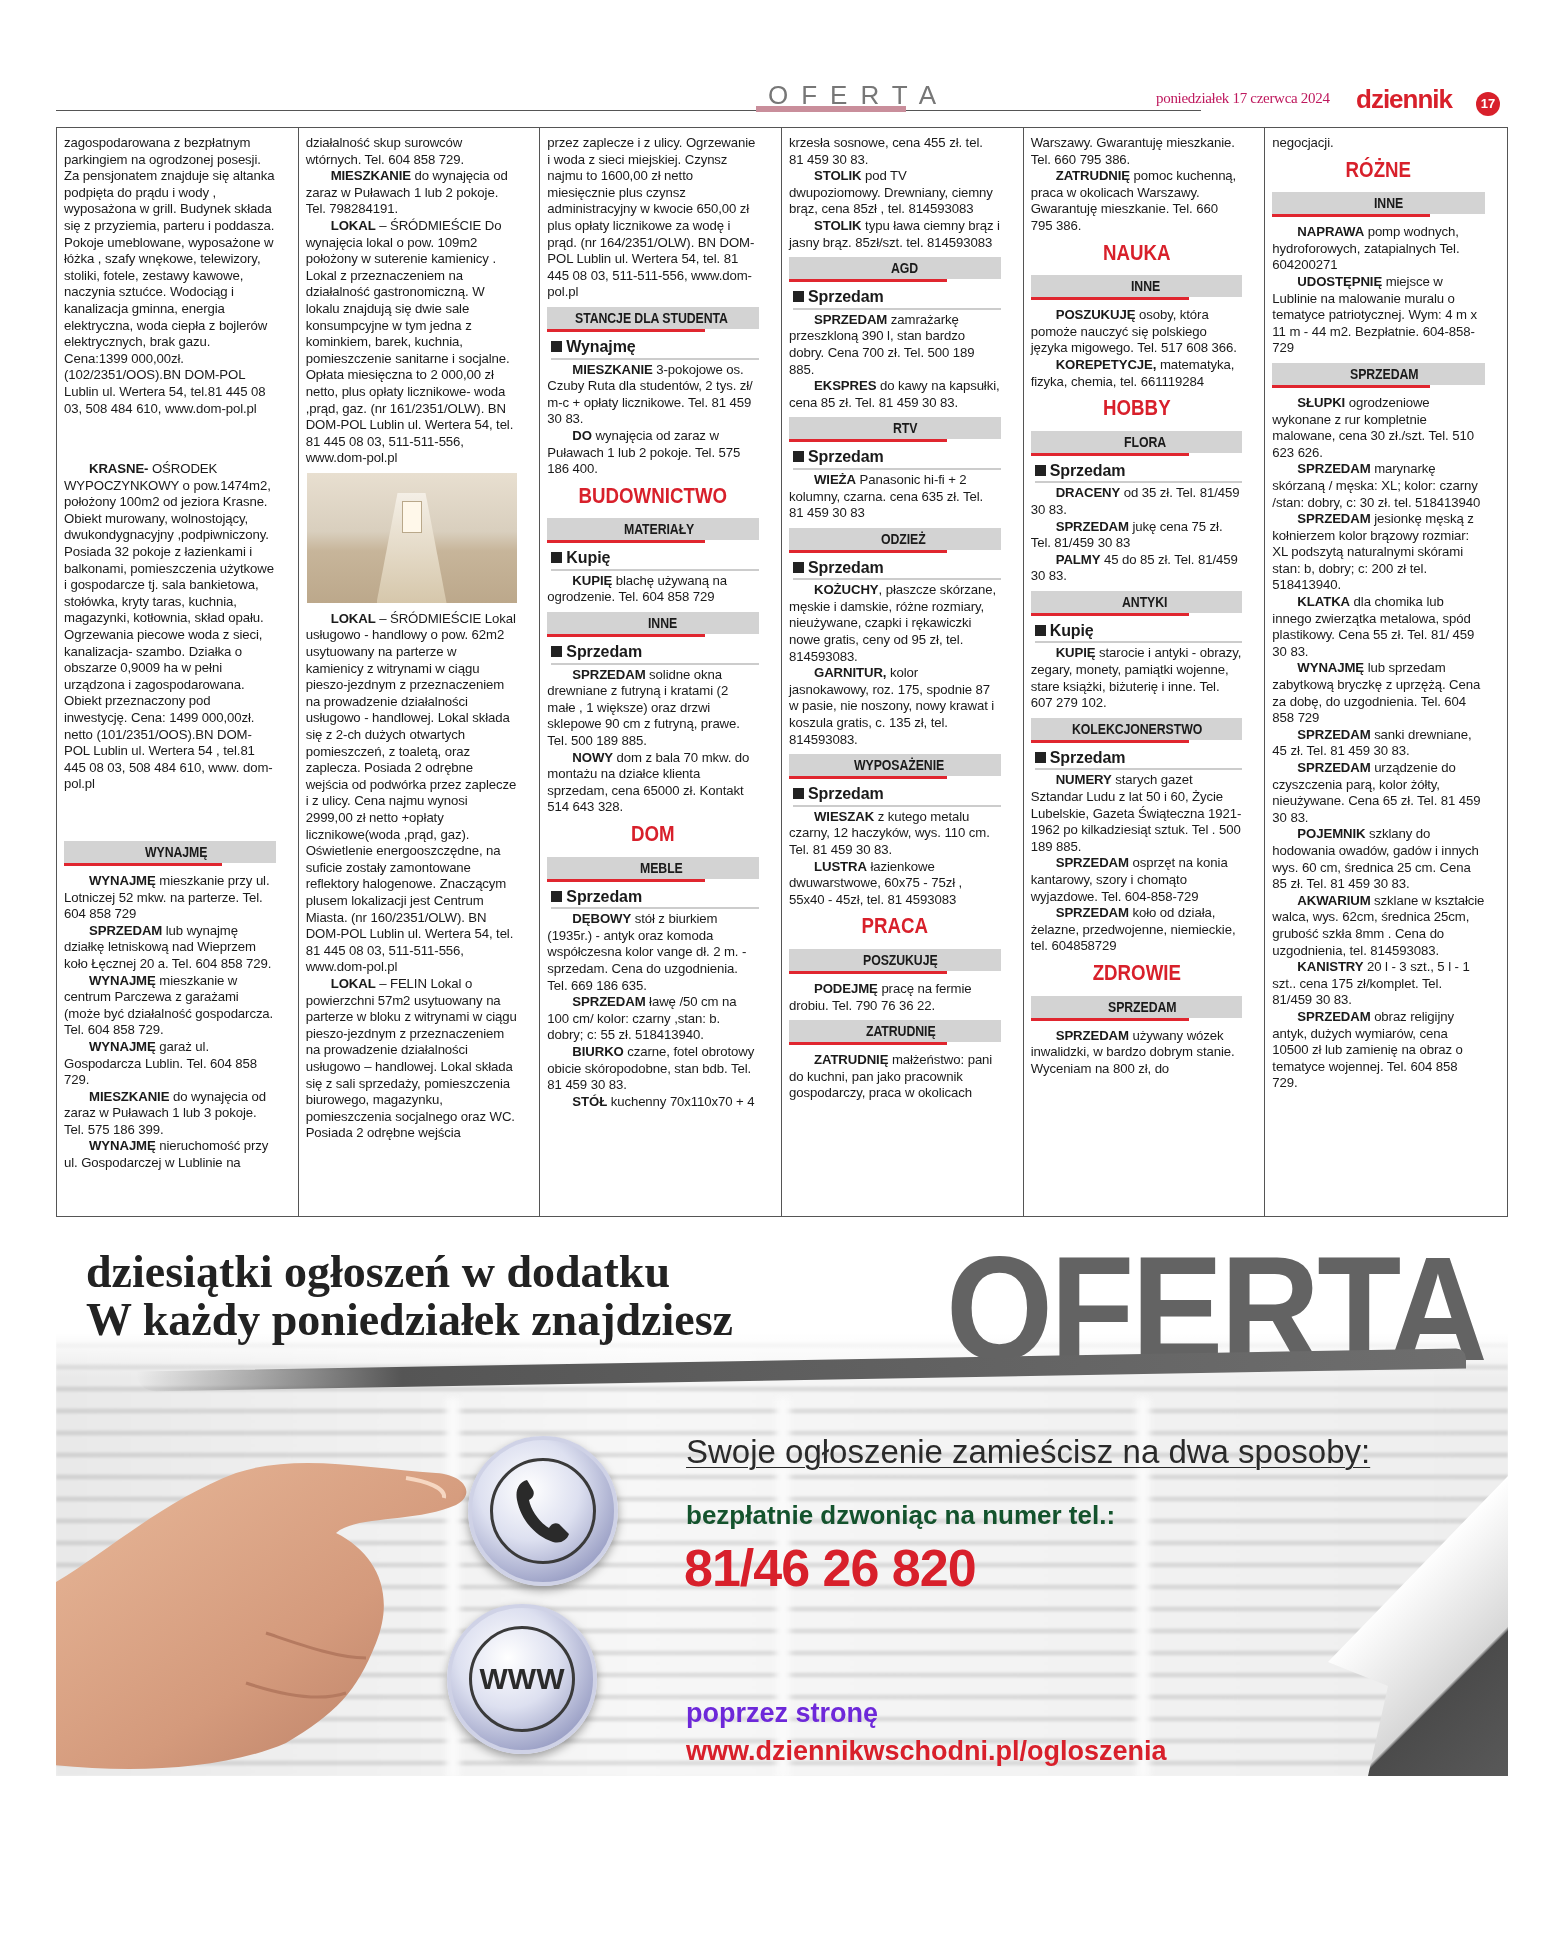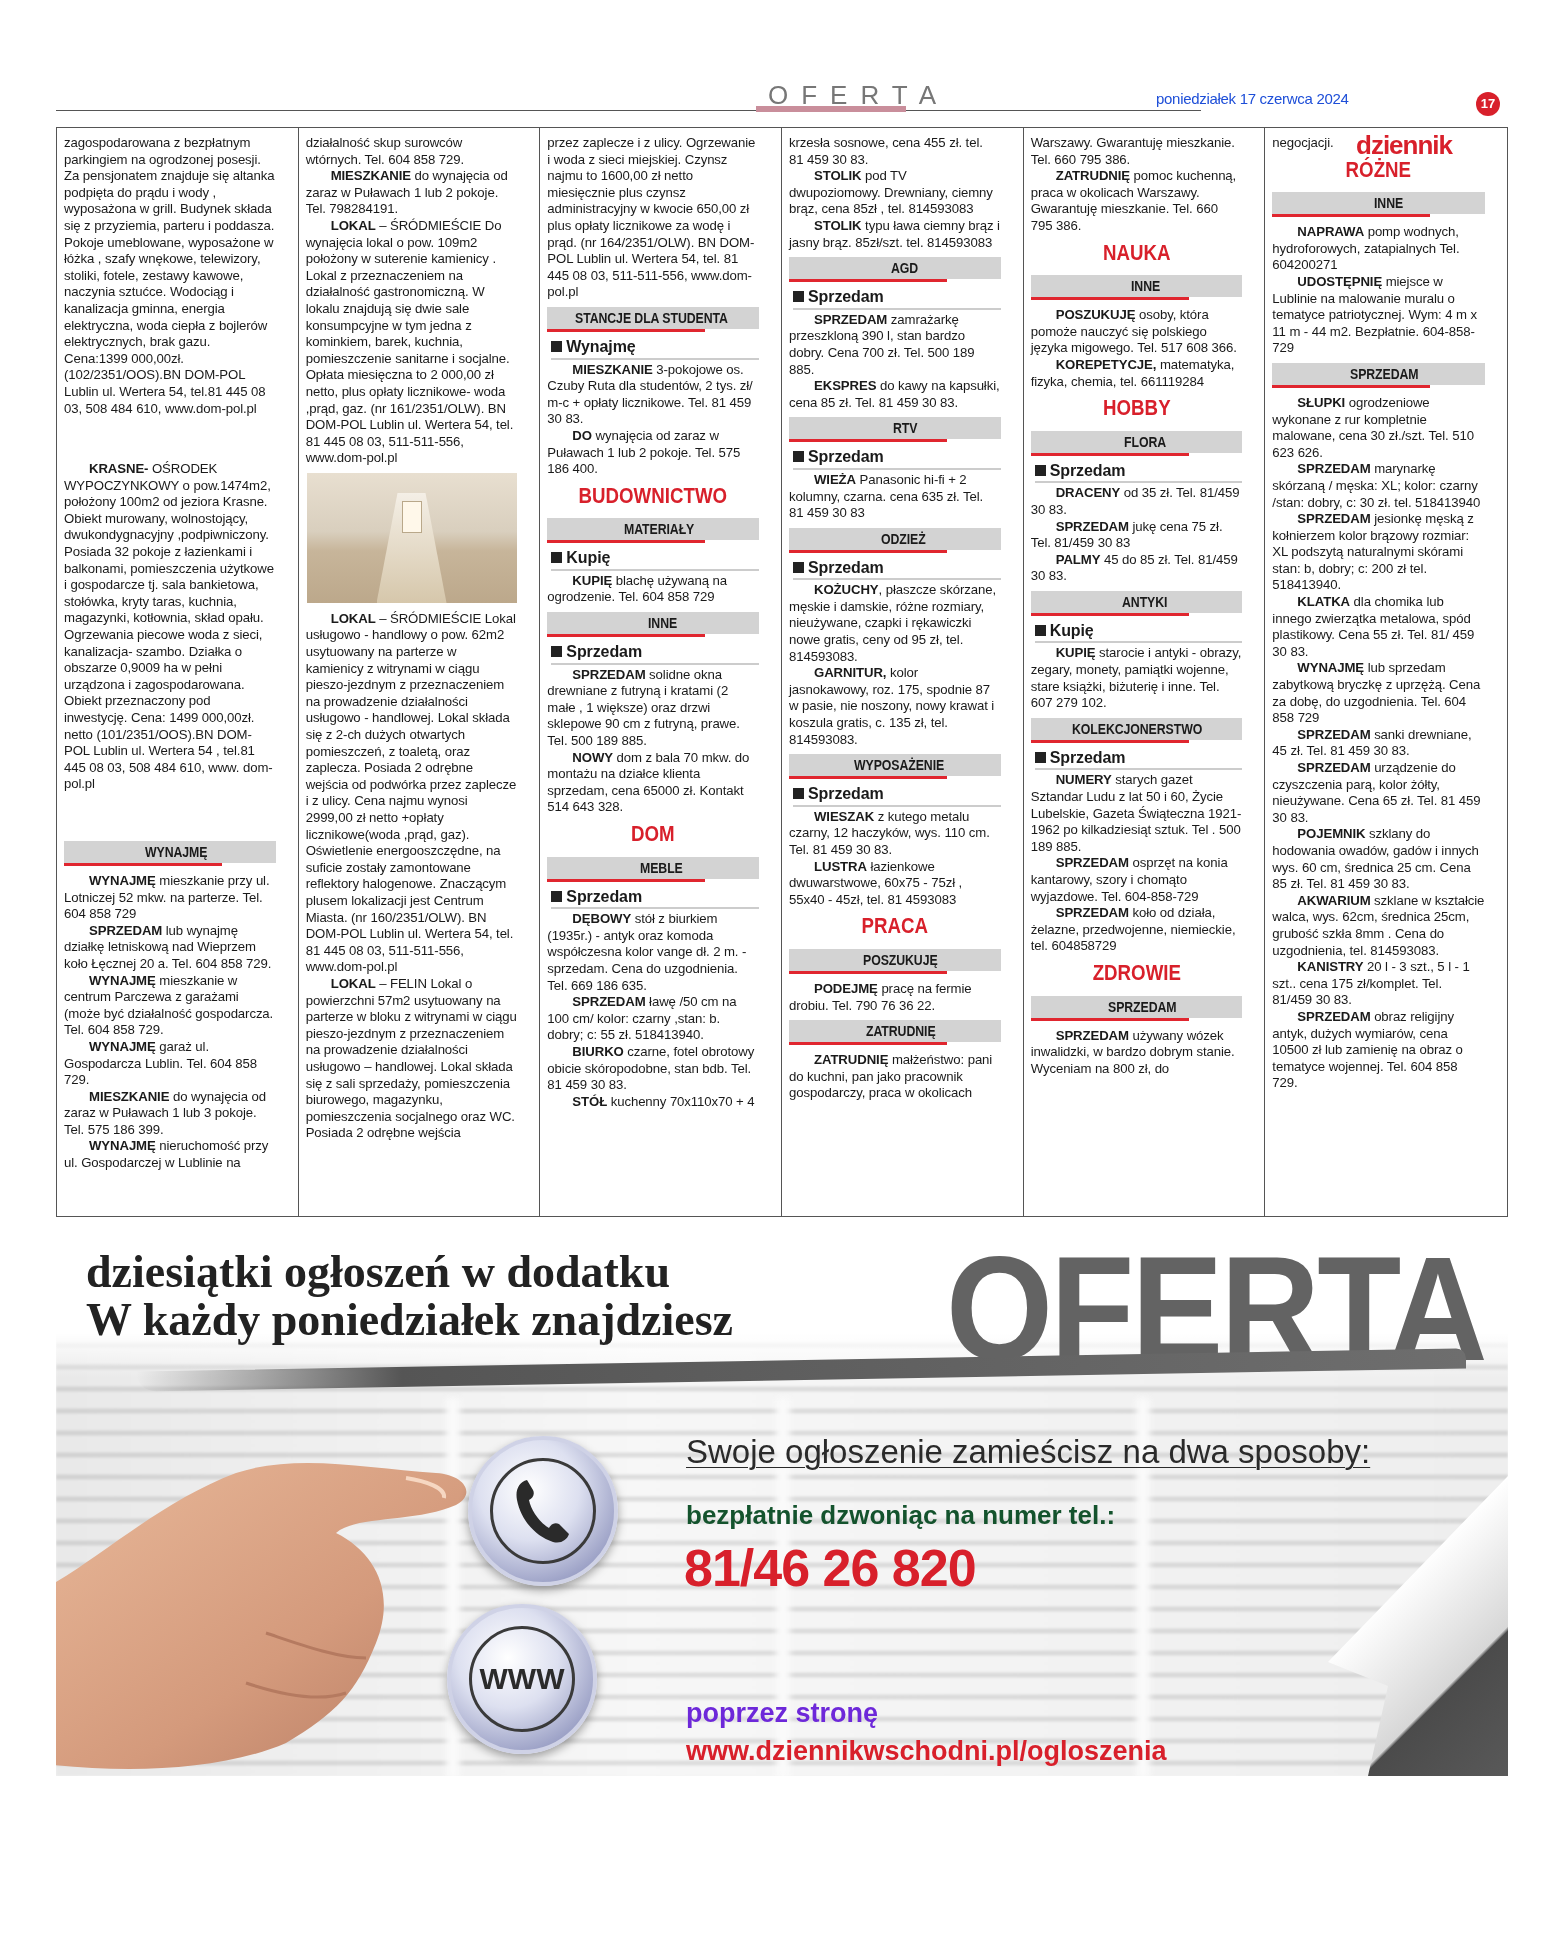--- a/index.html
+++ b/index.html
@@ -4,22 +4,22 @@
 <style>
   * { box-sizing: border-box; margin: 0; padding: 0; }
   html, body { width: 1558px; height: 1947px; background: #fff; overflow: hidden; }
   body { font-family: "Liberation Sans", sans-serif; color: #1a1a1a; position: relative; }
 
   
   .header { position: absolute; left: 56px; top: 80px; width: 1452px; height: 40px; }
   .header .rule { position: absolute; left: 0; top: 30px; width: 1145px; height: 1px; background: #555; }
   .header .oferta { position: absolute; left: 712px; top: 0; font-size: 26px; letter-spacing: 13px; color: #777; font-weight: normal; }
   .header .pinkbar { position: absolute; left: 700px; top: 26px; width: 150px; height: 6px; background: #c98e9b; }
-  .header .date { position: absolute; left: 1100px; top: 10px; font-size: 15px; color: #1d4ed8; letter-spacing: -0.3px; }
-  .header .brand { position: absolute; left: 1300px; top: 4px; font-size: 26px; font-weight: bold; color: #d8202b; letter-spacing: -1px; font-family: "Liberation Sans Narrow", "Liberation Sans", sans-serif; margin-top: 46px; }
+  .header .date { position: absolute; left: 1100px; top: 10px; font-size: 15px; color: #be185d; letter-spacing: -0.3px; font-family: Liberation Serif, serif; }
+  .header .brand { position: absolute; left: 1300px; top: 4px; font-size: 26px; font-weight: bold; color: #d8202b; letter-spacing: -1px; font-family: "Liberation Sans Narrow", "Liberation Sans", sans-serif; }
   .header .pagenum { position: absolute; left: 1420px; top: 12px; width: 24px; height: 24px; border-radius: 50%; background: #d8202b; color: #fff; font-size: 13px; font-weight: bold; text-align: center; line-height: 24px; }
 
   
   .cols { position: absolute; left: 56px; top: 127px; width: 1452px; height: 1090px; border: 1px solid #555; display: flex; }
   .col { width: 242px; height: 100%; border-right: 1px solid #555; padding: 7px 22px 0 7px; font-size: 13.2px; line-height: 16.6px; overflow: hidden; letter-spacing: -0.1px; }
   .col:last-child { border-right: none; }
   .col p { margin: 0; }
   .col b { font-weight: bold; margin-left: 25px; }
   .gap { height: 28px; }
 

